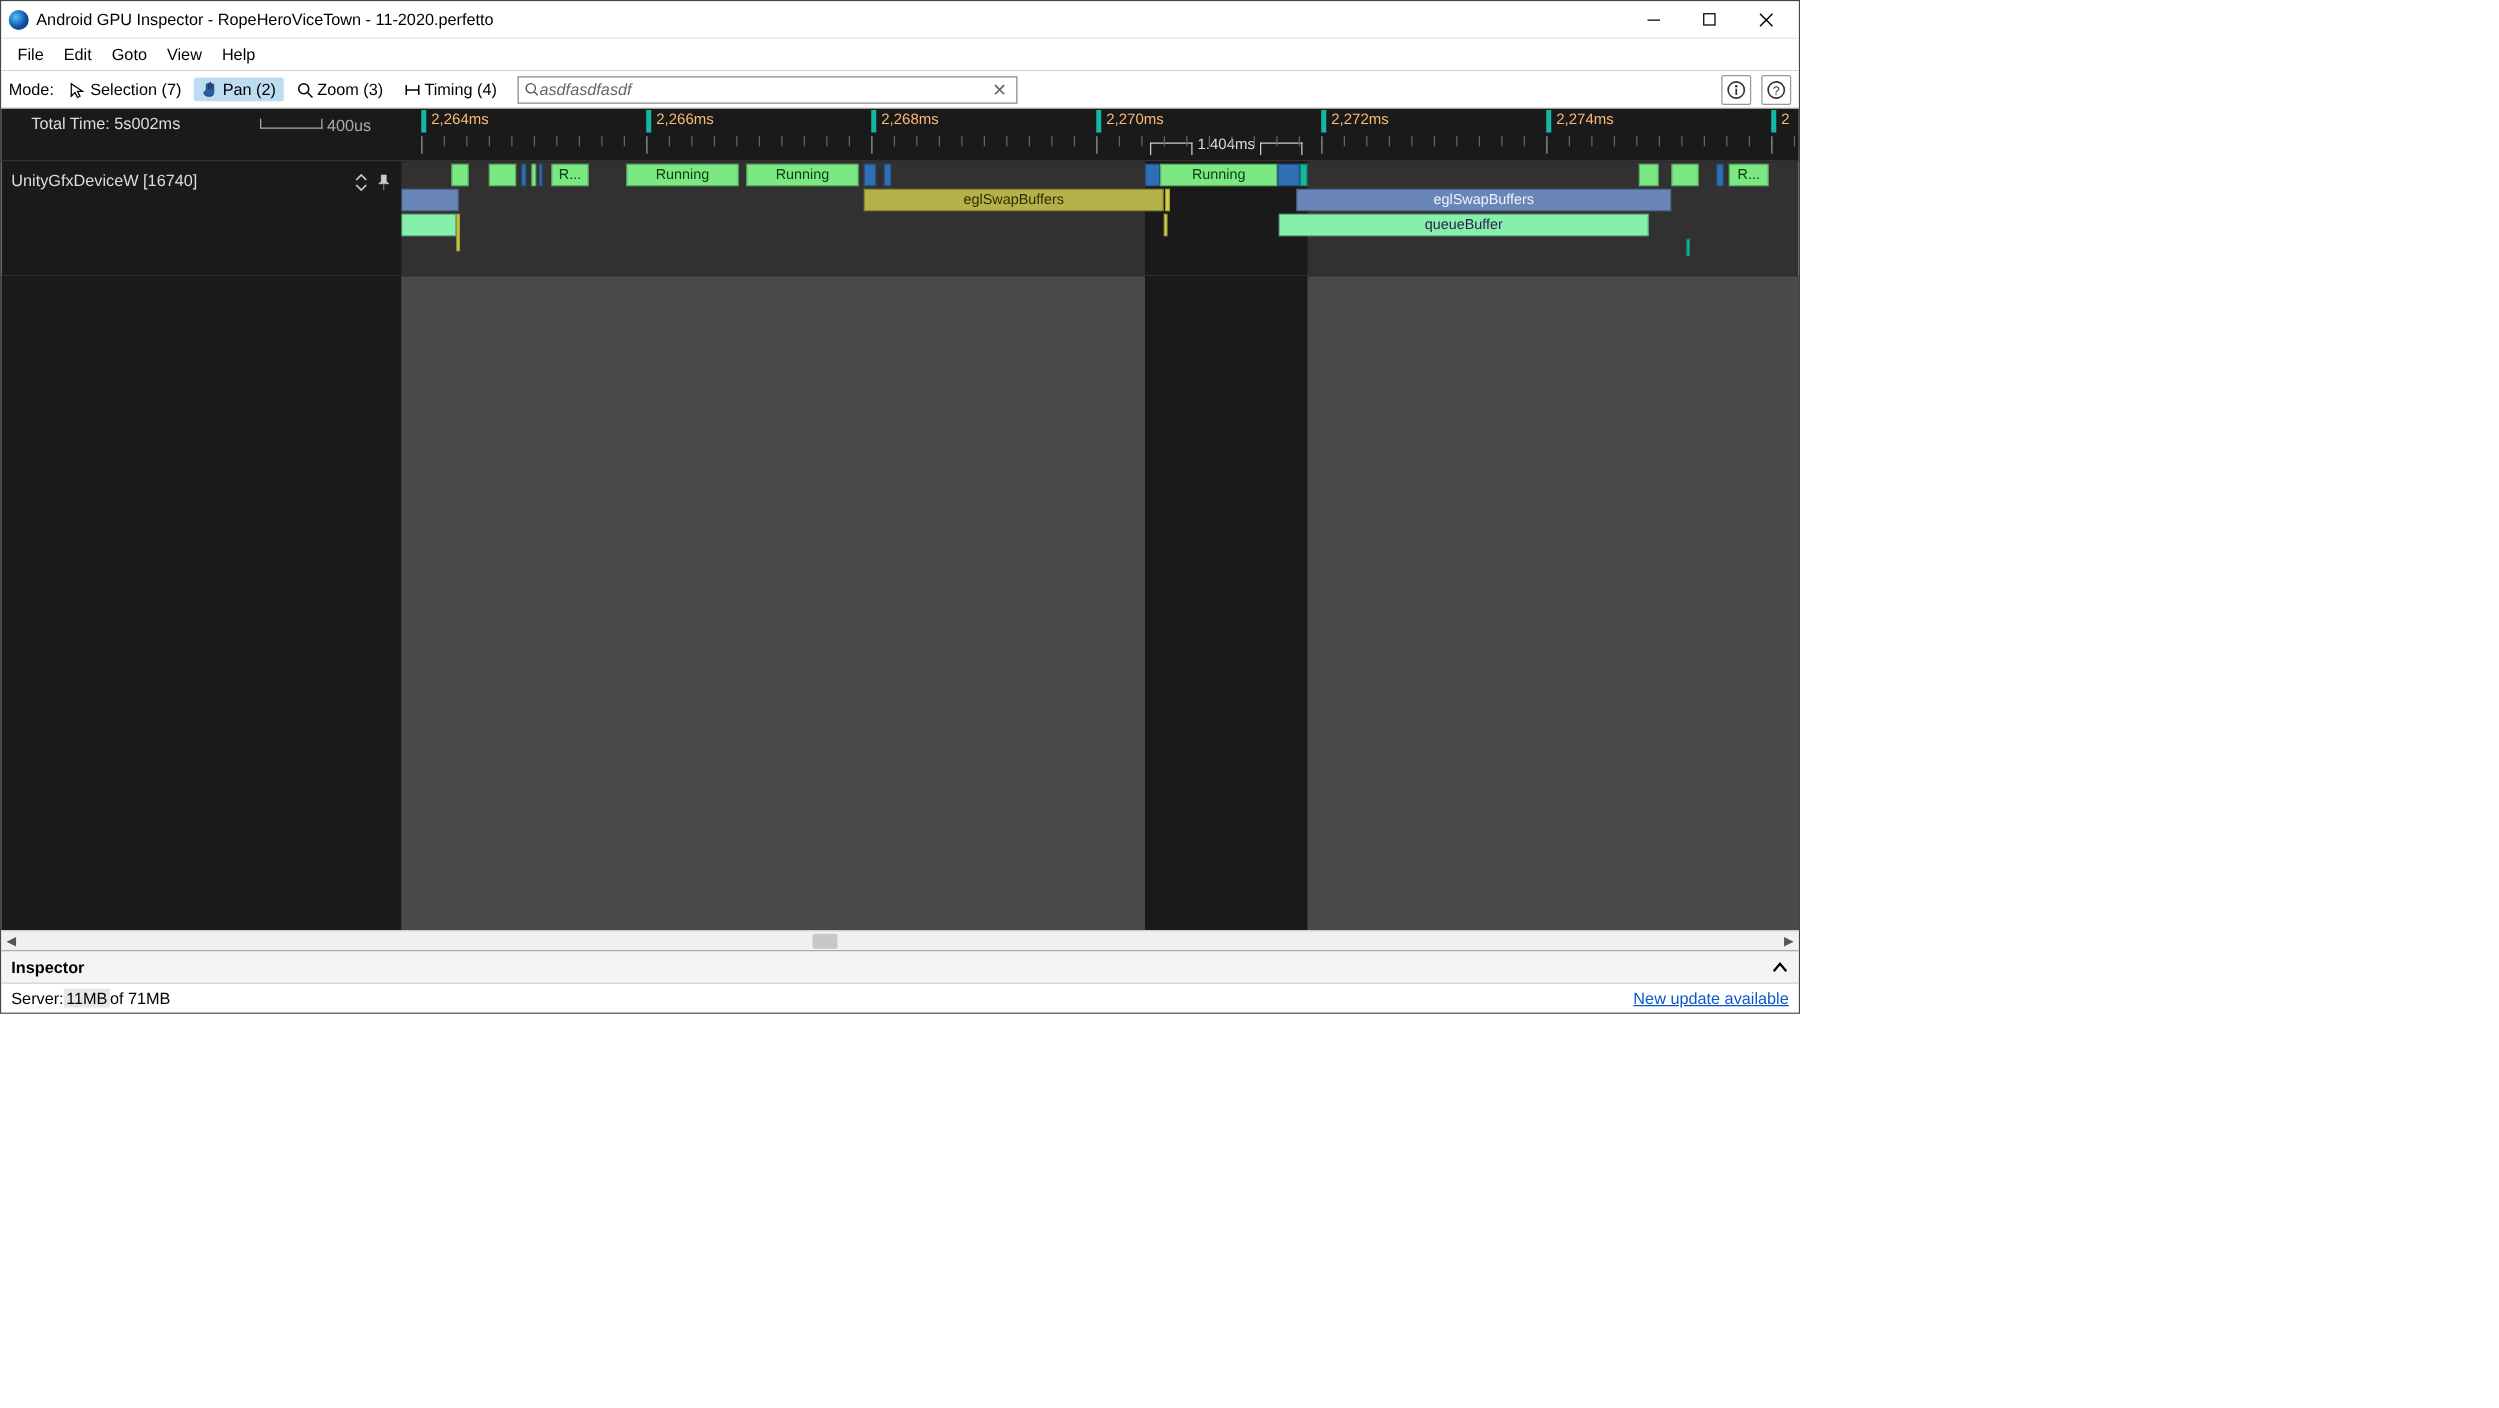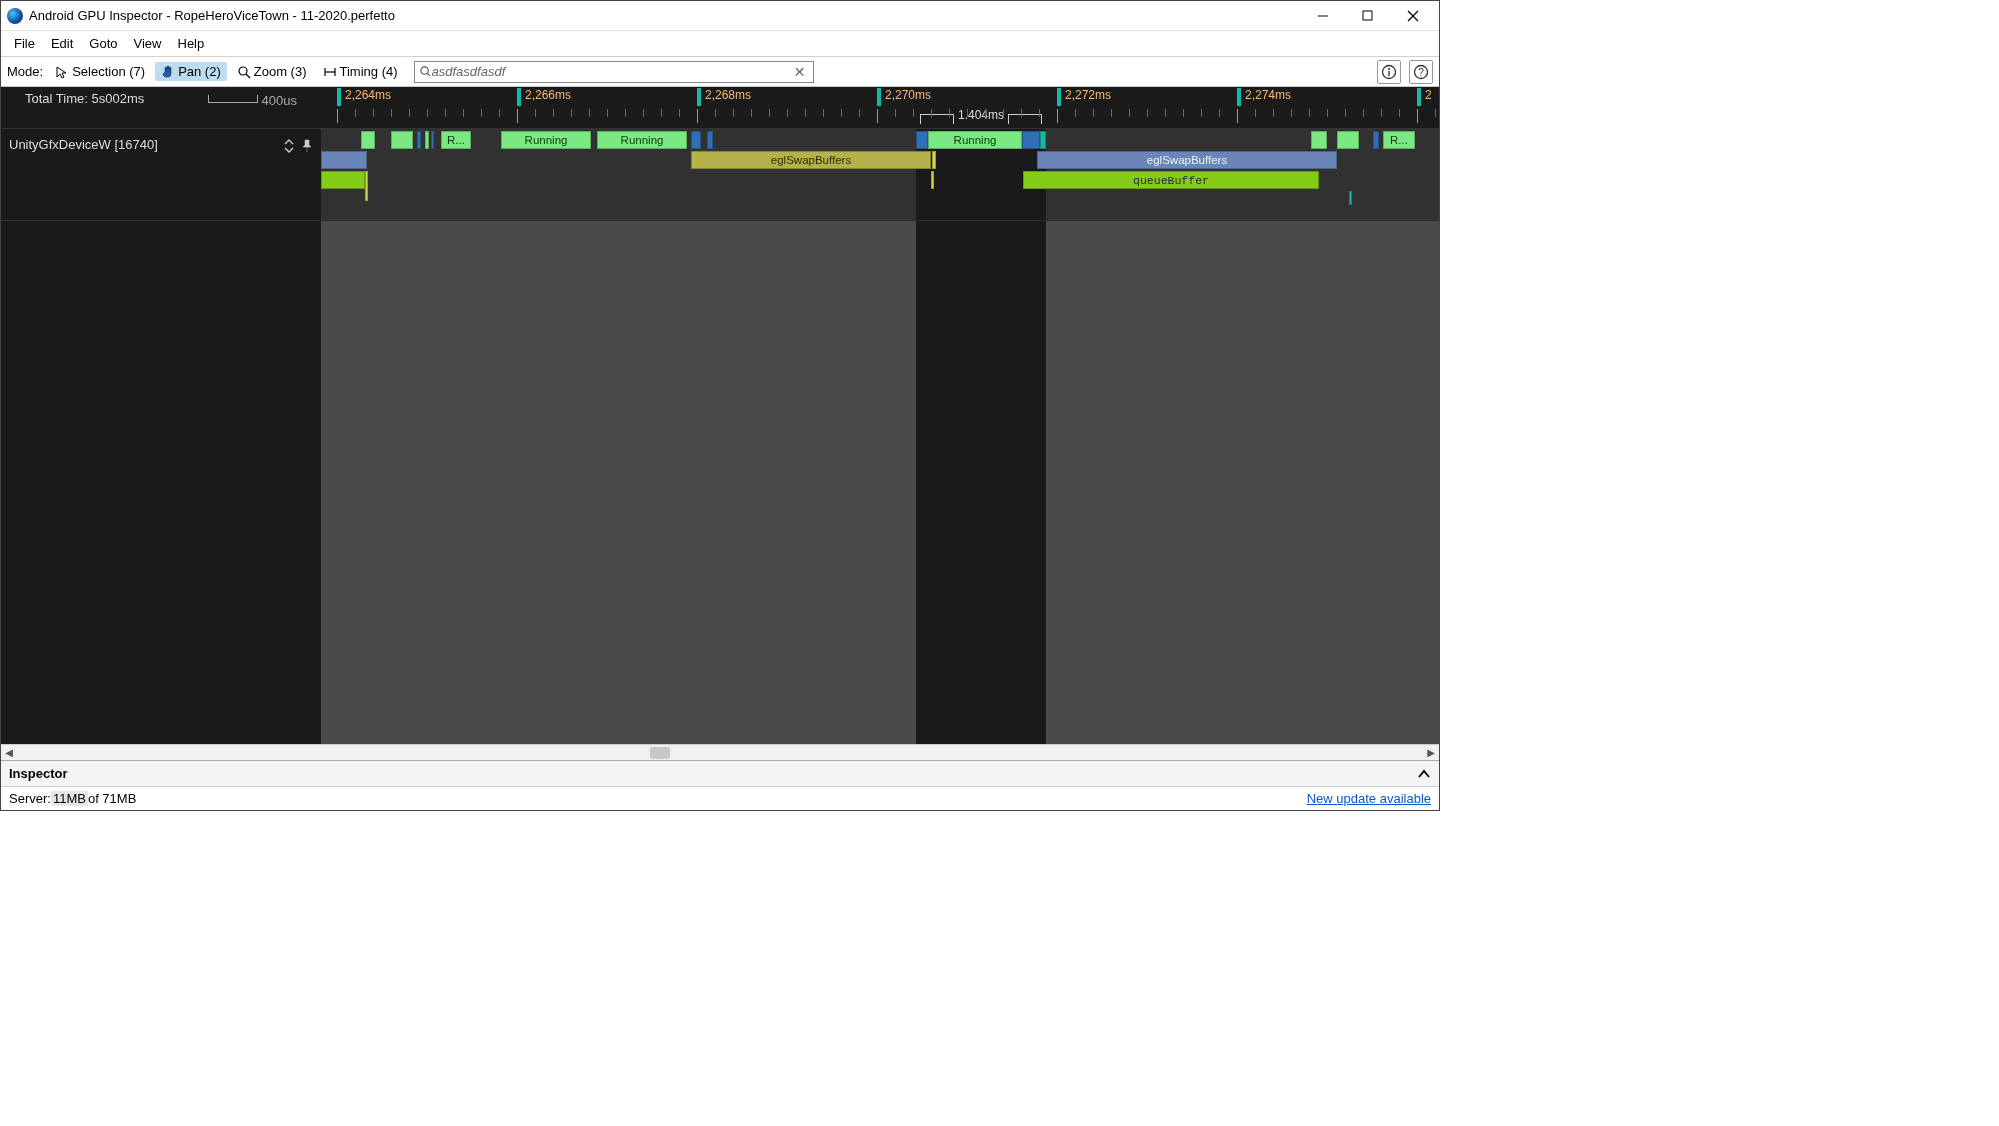--- a/index.html
+++ b/index.html
@@ -239,21 +239,21 @@
   justify-content: center;
   overflow: hidden;
   white-space: nowrap;
   cursor: pointer;
 }
 .slice.green { background: #7be883; color: #0b3d0f; }
 .slice.blue  { background: #2f6fb3; color: #e8f0fb; }
 .slice.teal  { background: #18b99a; color: #03332b; }
 .slice.olive { background: #b5b24a; color: #2e2d05; }
 .slice.steel { background: #6a86b8; color: #eef2fb; }
-.slice.lav   { background: #84cc16; color: #2b1d4d; font-family: Liberation Mono, monospace; }
+.slice.lav   { background: #86efac; color: #2b1d4d; }
 .slice.yellow{ background: #d6d34a; }
 
 
 .filler {
   flex: 1 1 auto;
   background: #1a1a1a;
   position: relative;
 }
 .filler .col-a, .filler .col-b {
   position: absolute; top:0; bottom:0;

